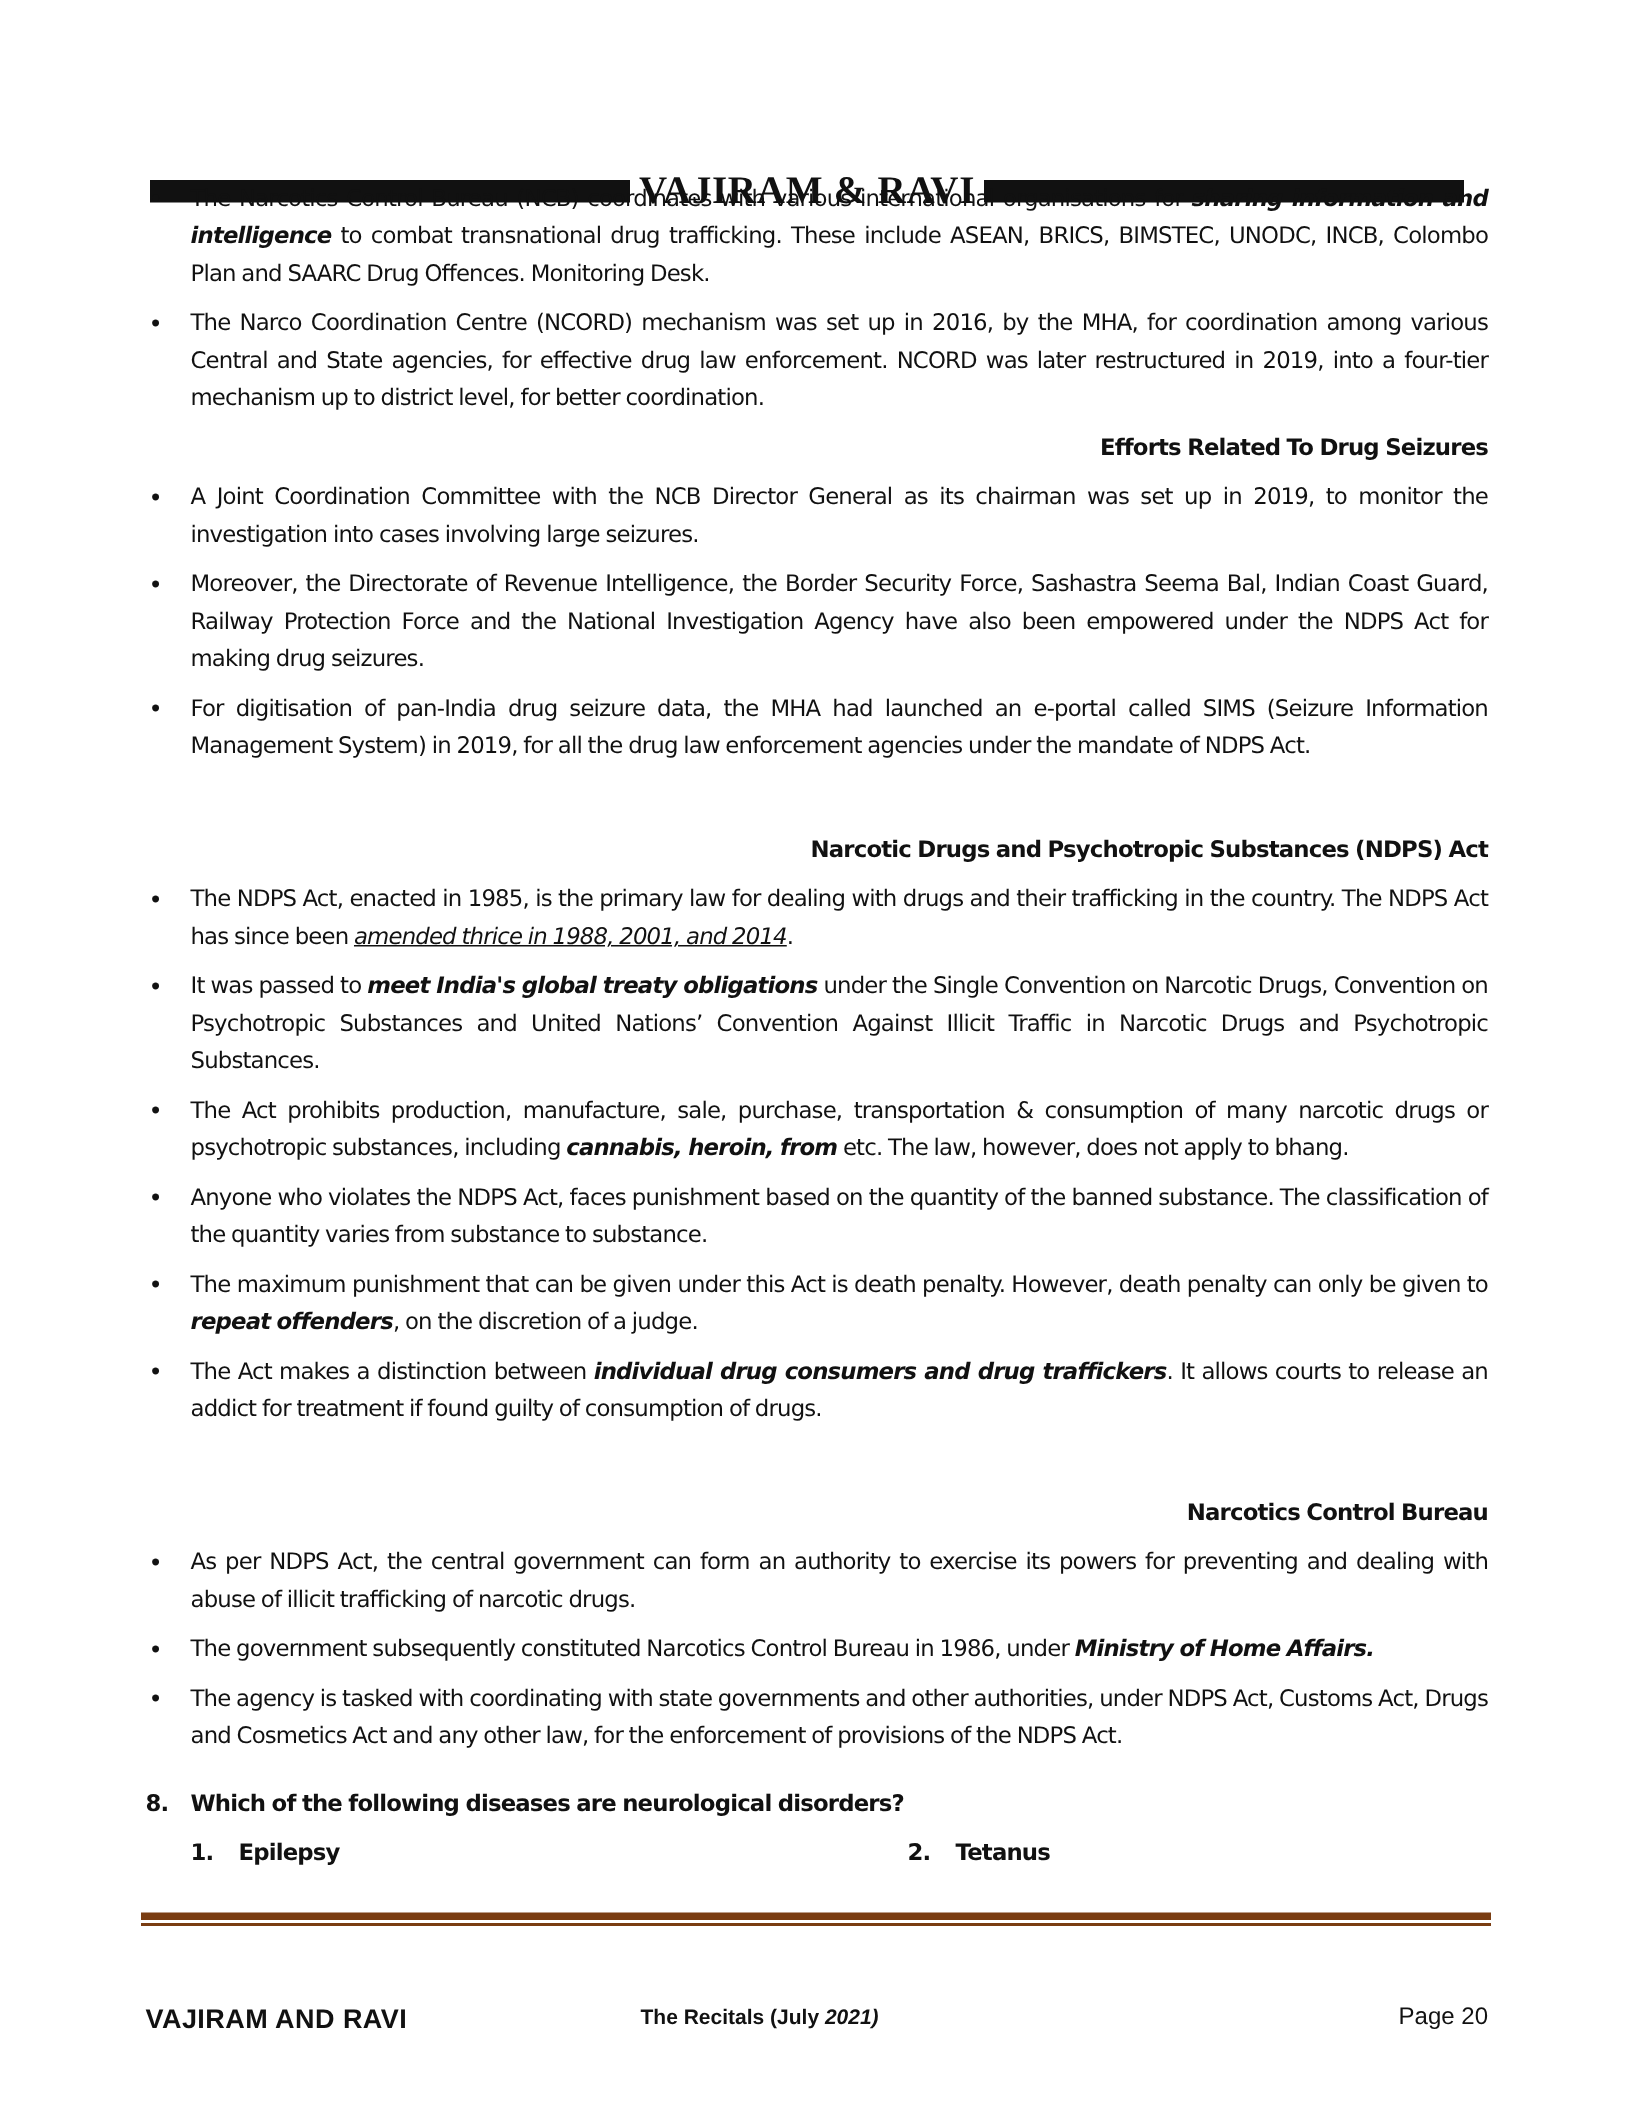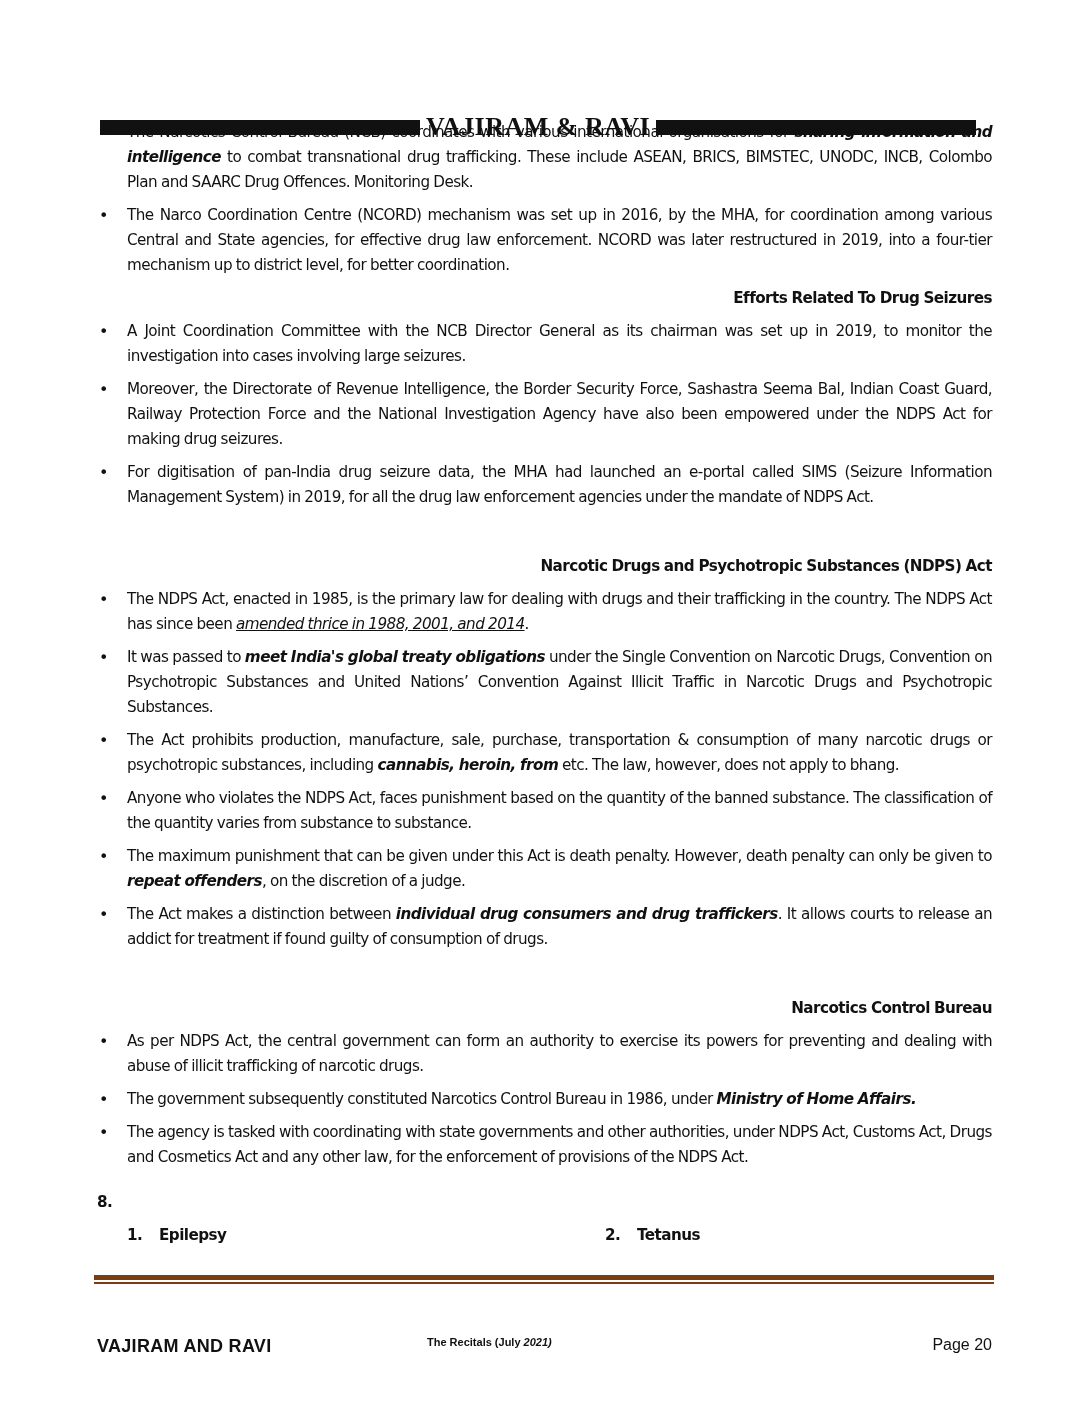--- a/index.html
+++ b/index.html
@@ -26,21 +26,21 @@
     .options { display: flex; margin-top: 8px; font-weight: bold; }
     .options .opt { display: flex; }
     .options .opt .onum { width: 32px; }
     .opt1 { margin-left: 30px; width: 478px; }
     .footer-rule { position: absolute; left: 94px; top: 1275px; width: 900px; }
     .footer-rule .thick { height: 5px; background: #7a3d12; }
     .footer-rule .thin { height: 2px; background: #7a3d12; margin-top: 2px; }
     .footer { position: absolute; left: 97px; top: 1336px; width: 895px; height: 24px;
               font-family: "Liberation Sans", sans-serif; }
     .footer .left { position: absolute; left: 0; top: 0; font-weight: bold; font-size: 18px; letter-spacing: 0.3px; }
-    .footer .center { position: absolute; left: 330px; top: 0; font-weight: bold; font-size: 11px; }
+    .footer .center { position: absolute; left: 330px; top: 0; font-weight: bold; font-size: 14px; }
     .footer .center .italic { font-style: italic; }
     .footer .right { position: absolute; right: 0; top: 0; font-size: 16px; }
   </style>
 </head>
 <body>
 
 <div class="header">
   <div class="bar"></div>
   <div class="title">VAJIRAM &amp; RAVI</div>
   <div class="bar"></div>
@@ -71,20 +71,21 @@
 
   <div class="heading indent">Narcotics Control Bureau</div>
   <ul class="bullets">
     <li><span>As per NDPS Act, the central government can form an authority to exercise its powers for preventing and dealing with abuse of illicit trafficking of narcotic drugs.</span></li>
     <li><span>The government subsequently constituted Narcotics Control Bureau in 1986, under </span><span class="bi">Ministry of Home Affairs.</span></li>
     <li><span>The agency is tasked with coordinating with state governments and other authorities, under NDPS Act, Customs Act, Drugs and Cosmetics Act and any other law, for the enforcement of provisions of the NDPS Act.</span></li>
   </ul>
 
   <div class="question">
     <span class="qnum">8.</span>
+    <span>Which of the following diseases are neurological disorders?</span>
   </div>
   <div class="options">
     <div class="opt opt1">
       <span class="onum">1.</span>
       <span>Epilepsy</span>
     </div>
     <div class="opt">
       <span class="onum">2.</span>
       <span>Tetanus</span>
     </div>

